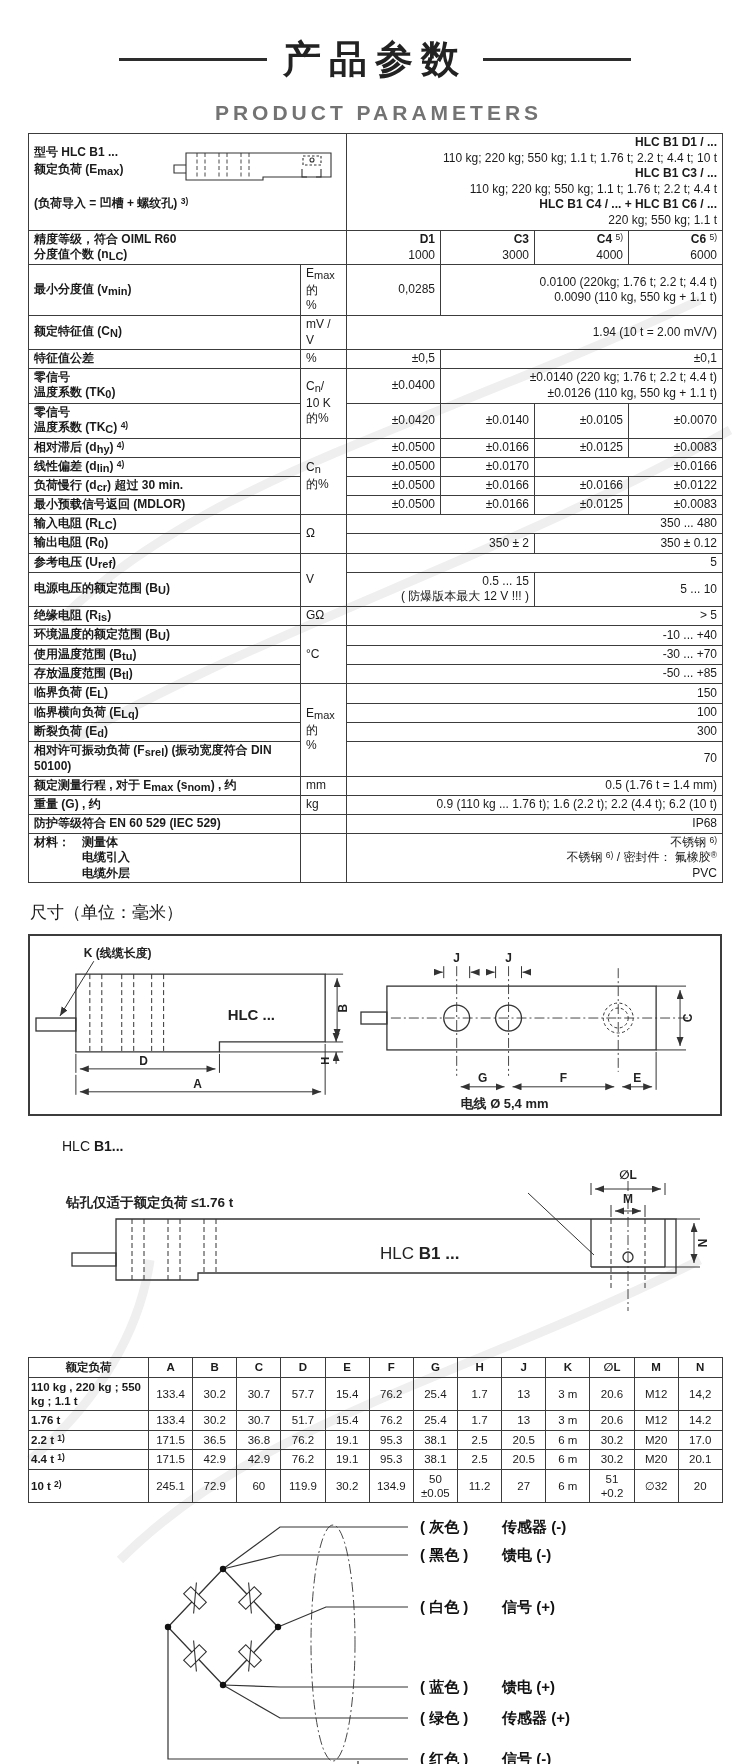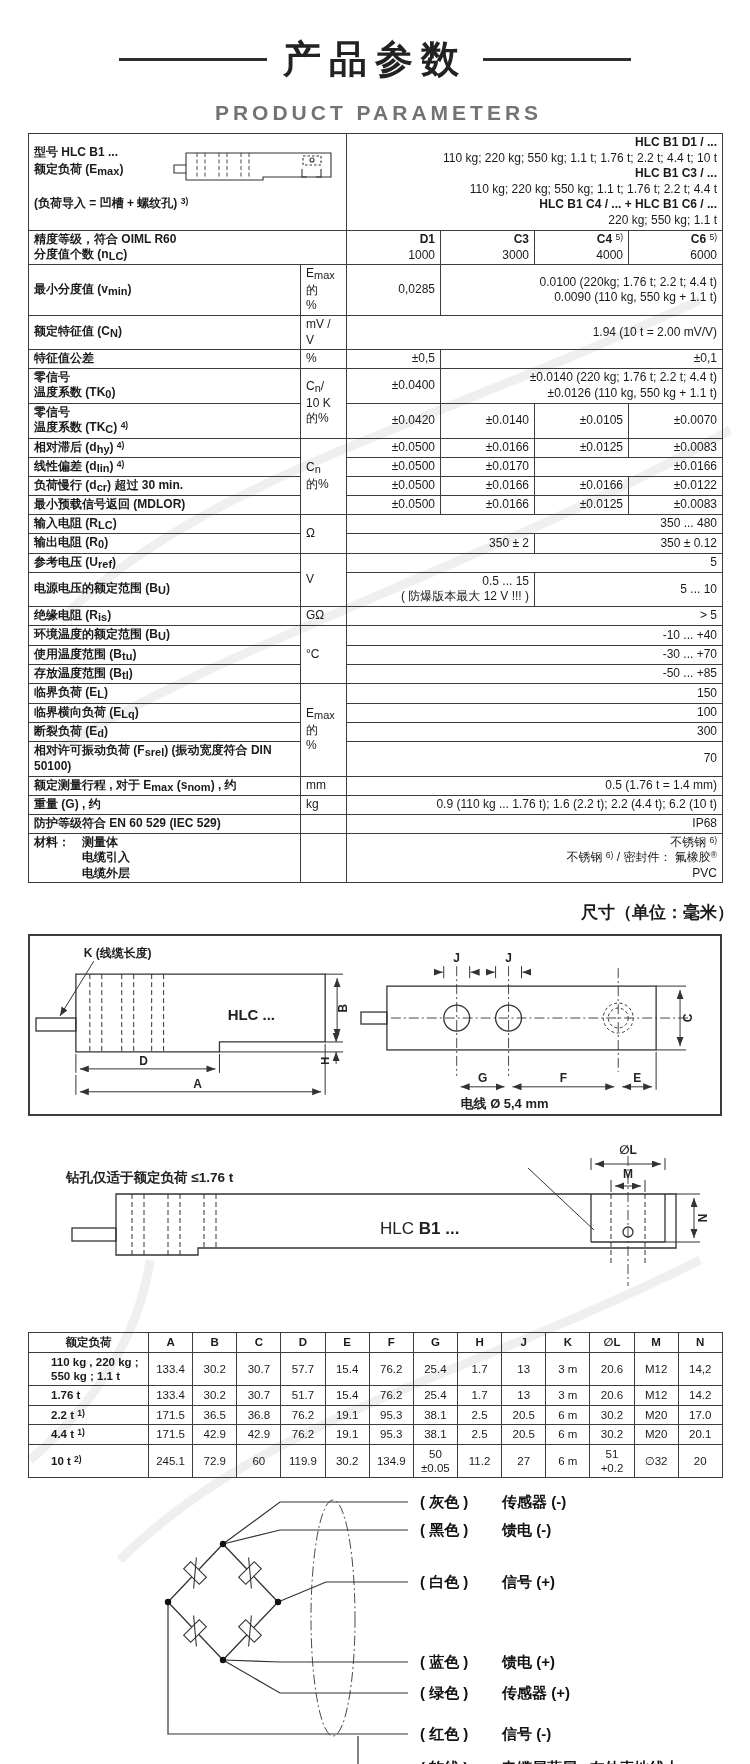--- a/index.html
+++ b/index.html
@@ -21,35 +21,35 @@
   .spec td.lab{font-weight:bold;text-align:left;}
   .spec td.unit{}
   .spec td.val{text-align:right;}
   sub{font-size:11px;vertical-align:-2px;}
   sup{font-size:8.5px;vertical-align:3px;}
   .modwrap{position:relative;min-height:74px;}
   .modtxt div{margin:1px 0;}
   .minicell{position:absolute;top:2px;right:2px;}
 
   
-  .sec{font-size:17px;font-weight:bold;margin:18px 16px 0 30px;text-align:right;}
+  .sec{font-size:17px;font-weight:normal;margin:18px 4px 0 30px;}
 
   .dbox{margin:10px 28px 0;border:2px solid #3c3c3c;display:flex;padding:6px 2px 2px 4px;}
 
   .hlcblk{margin:20px 0 0 62px;font-size:14px;line-height:1.5;}
   .hlcblk .l1{font-weight:normal;}
   .hlcblk b{font-weight:bold;}
 
   .svgcwrap{margin:4px 0 0 28px;}
 
   
   .dimt{width:694px;margin:24px 28px 0;font-size:11.5px;}
   .dimt td,.dimt th{border:1px solid #3c3c3c;padding:2px 3px;text-align:center;line-height:1.25;}
   .dimt th{font-weight:bold;}
-  .dimt td.load{font-weight:bold;text-align:left;padding-left:22px;}
+  .dimt td.load{font-weight:bold;text-align:left;padding-left:2px;}
 
   .wirehead{font-size:17px;font-weight:bold;margin:28px 0 0 96px;}
   .svgwwrap{margin:2px 0 0 28px;}
 
   svg text{font-family:"Liberation Sans","DejaVu Sans",sans-serif;}
 </style>
 </head>
 <body>
 
 <div class="page">
@@ -522,20 +522,21 @@
         <text x="154" y="20" font-size="12" font-weight="bold" text-anchor="middle" fill="#222">J</text>
         <text transform="rotate(-90 338 76)" x="338" y="76" font-size="12" font-weight="bold" text-anchor="middle" fill="#222">C</text>
         <text x="128" y="140" font-size="12" font-weight="bold" text-anchor="middle" fill="#222">G</text>
         <text x="209" y="140" font-size="12" font-weight="bold" text-anchor="middle" fill="#222">F</text>
         <text x="283" y="140" font-size="12" font-weight="bold" text-anchor="middle" fill="#222">E</text>
         <text x="150" y="166" font-size="13" font-weight="bold" text-anchor="middle" fill="#222">电线 Ø 5,4 mm</text>
       </svg>
     </div>
 
     <div class="hlcblk">
+      <div class="l1"><span>HLC </span><b>B1...</b></div>
     </div>
 
     <div class="svgcwrap">
       <svg width="694" height="168" viewBox="0 0 694 168">
         <defs>
           <marker id="arC" markerWidth="10" markerHeight="8" refX="9" refY="3.5" orient="auto-start-reverse">
             <path d="M0,0 L9,3.5 L0,7 Z" fill="#333"></path>
           </marker>
         </defs>
         <text x="38" y="46" font-size="13.5" font-weight="bold" fill="#222">钻孔仅适于额定负荷 ≤1.76 t</text>

